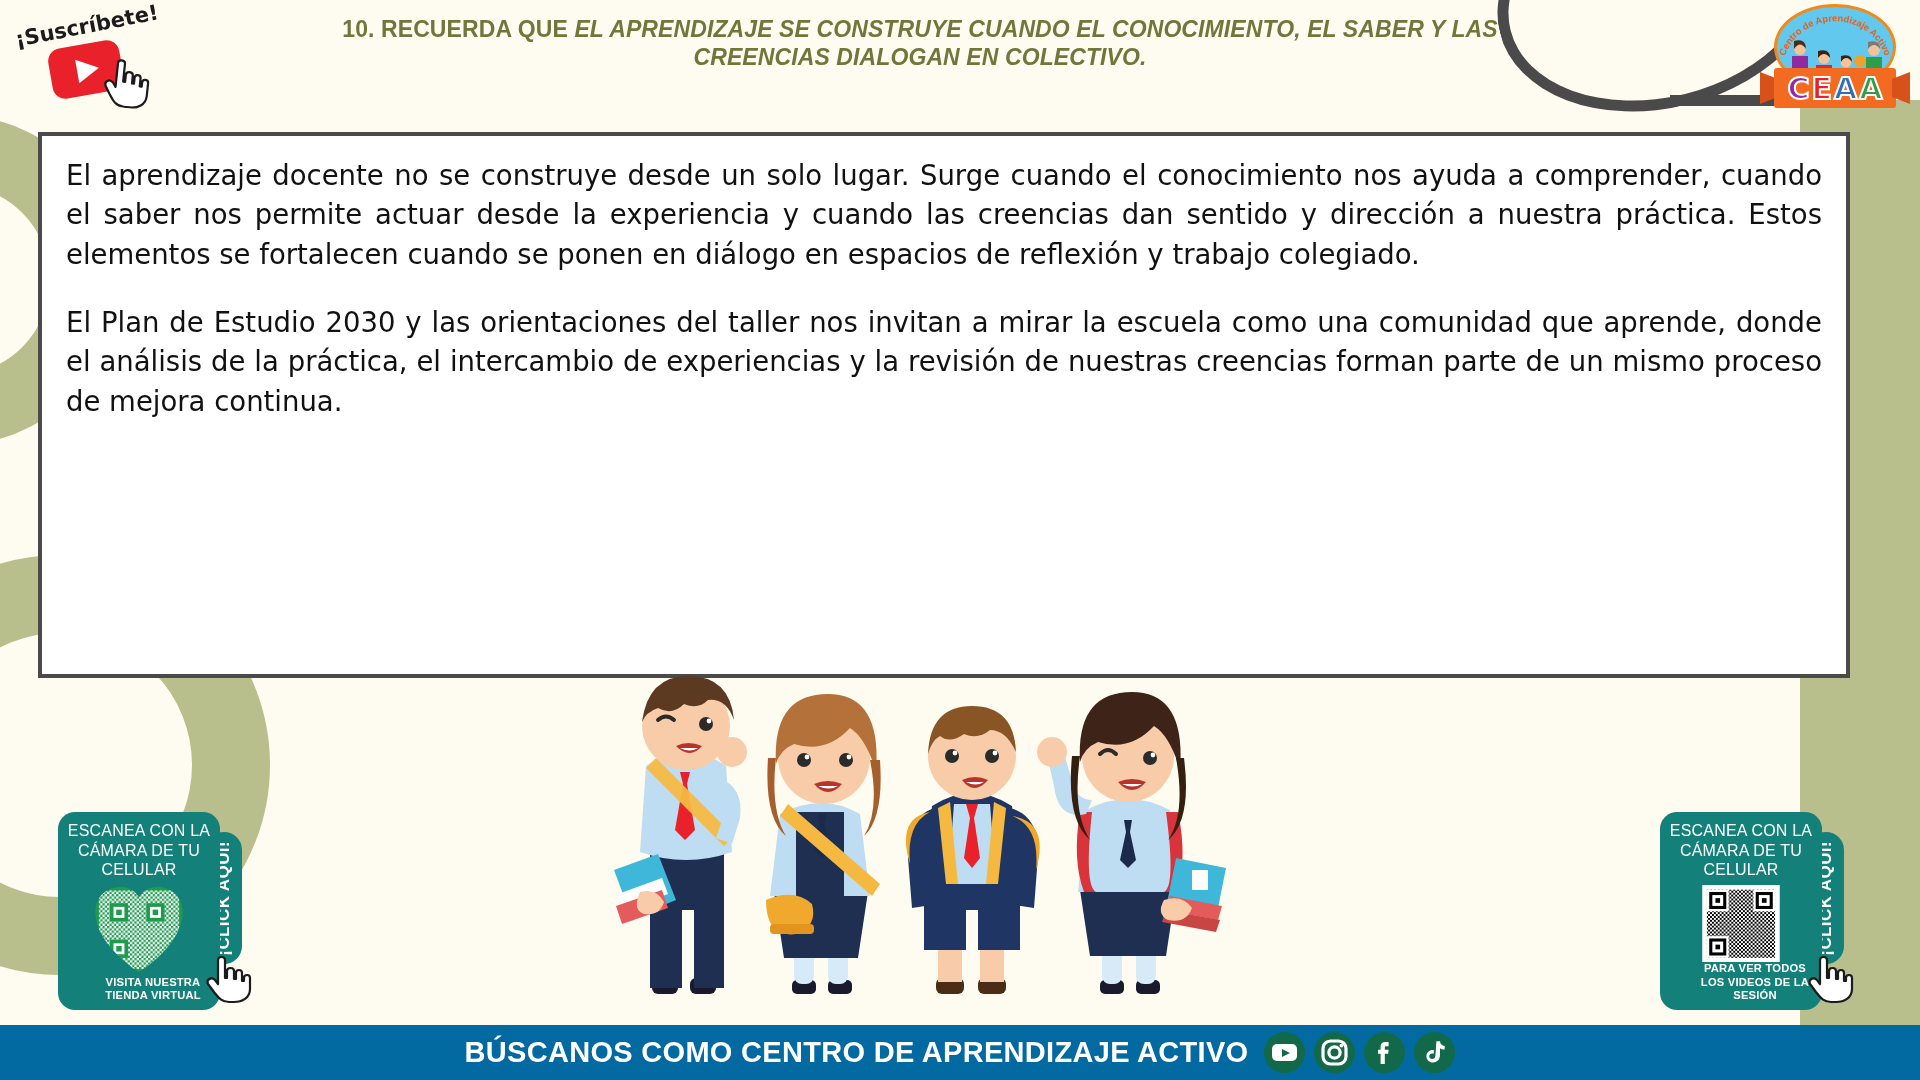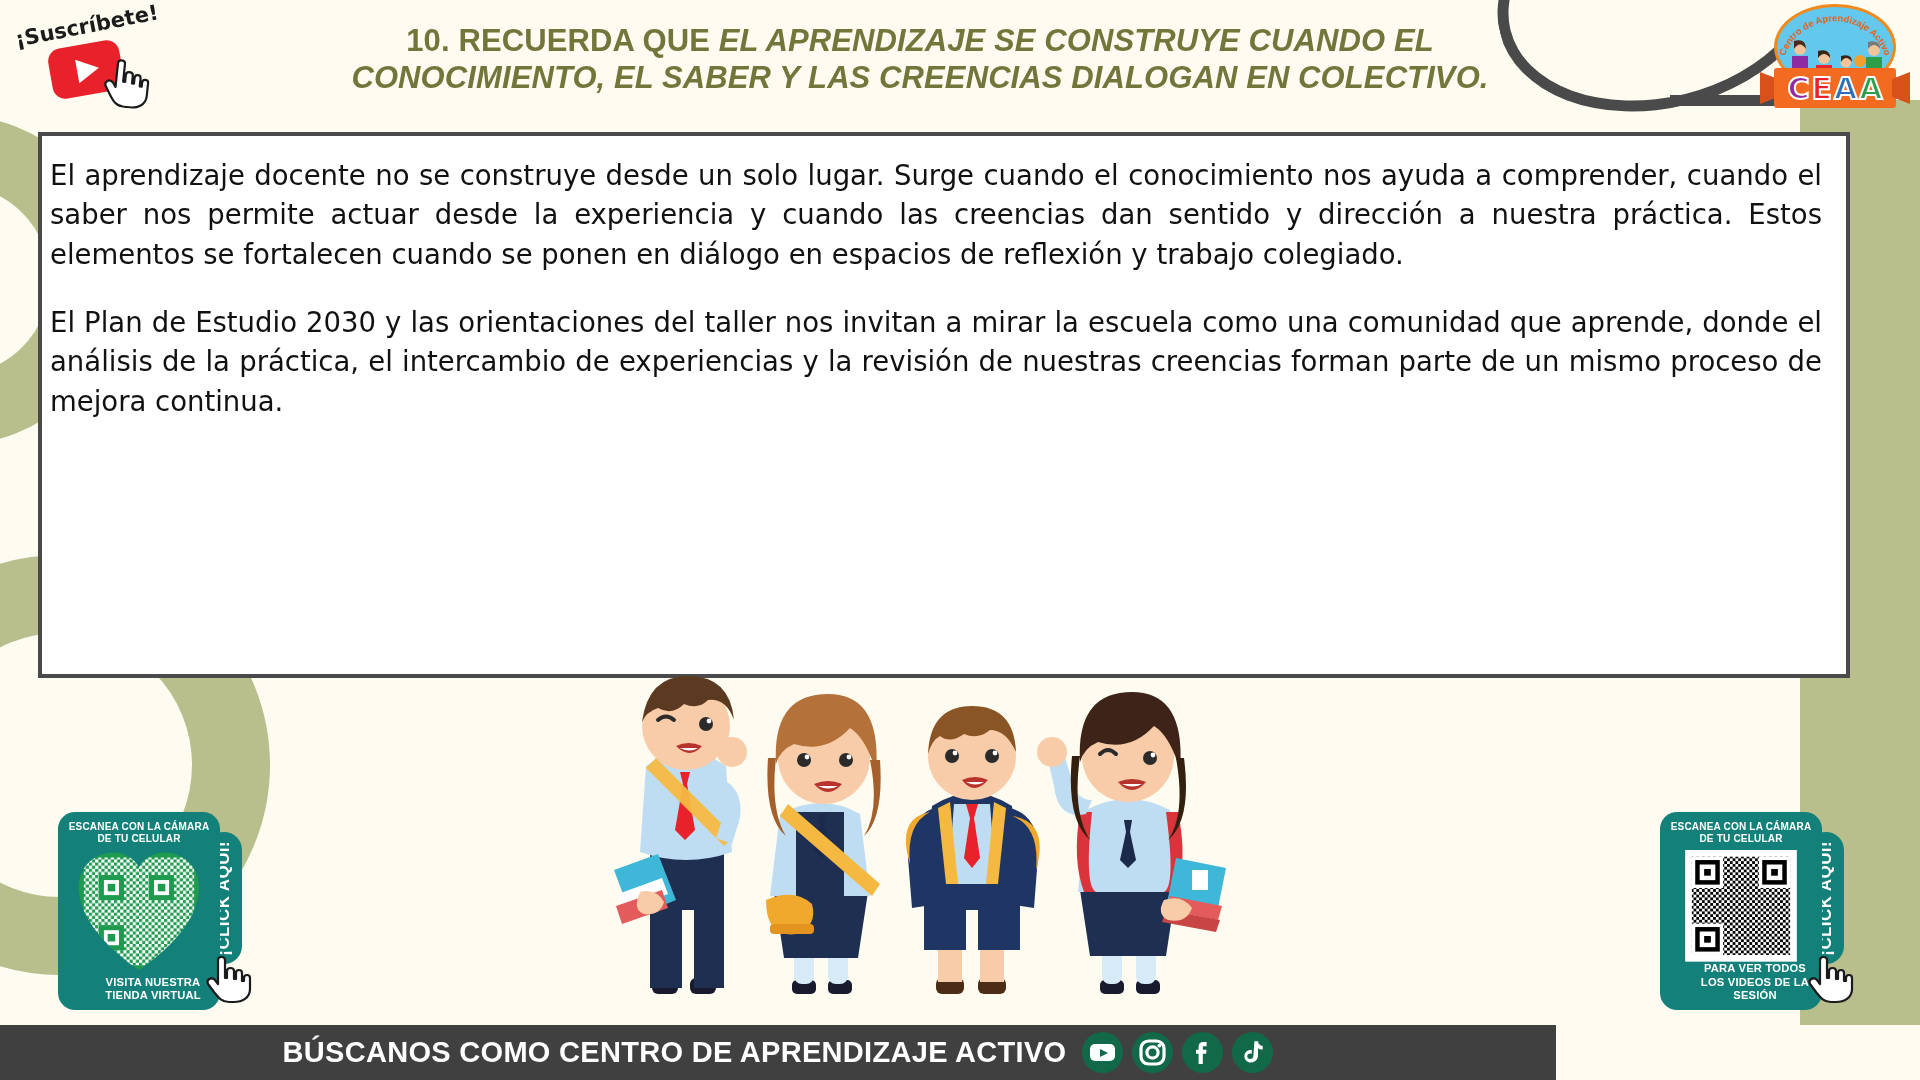--- a/index.html
+++ b/index.html
@@ -61,23 +61,23 @@
     content:""; position:absolute; left:27px; top:14px;
     border-left:22px solid #fff; border-top:12px solid transparent;
     border-bottom:12px solid transparent;
   }
   .cursor-hand{
     position:absolute; left:96px; top:52px; width:46px; height:50px;
     transform:rotate(6deg);
   }
 
   .slide-title{
-    position:absolute; left:330px; top:22px; width:1180px;
+    position:absolute; left:330px; top:16px; width:1180px;
     text-align:center; line-height:1.20;
-    color:#73763B; font-weight:800; font-size:31px;
+    color:#73763B; font-weight:800; font-size:23px;
     letter-spacing:.1px;
     font-family:"Liberation Sans", sans-serif;
   }
   .slide-title .em{ font-style:italic; }
 
   .ceaa-logo{
     position:absolute; right:6px; top:2px; width:158px; height:110px;
   }
   .ceaa-disc{
     position:absolute; left:18px; top:2px; width:122px; height:86px;
@@ -112,21 +112,21 @@
   .ceaa-letters span:nth-child(1){ color:#8E2BA0; }
   .ceaa-letters span:nth-child(2){ color:#E8212A; }
   .ceaa-letters span:nth-child(3){ color:#2D6FB8; }
   .ceaa-letters span:nth-child(4){ color:#2E9E4A; }
 
   
   .content-box{
     position:absolute; left:38px; top:132px;
     width:1812px; height:546px;
     background:#FFFFFF; border:4px solid #4A4A4A;
-    padding:20px 24px 10px 8px;
+    padding:20px 24px 10px 24px;
   }
   .content-box p{
     font-family:"DejaVu Sans", sans-serif;
     font-size:27.5px; line-height:1.43;
     color:#111; text-align:justify; text-justify:inter-word;
     margin-bottom:29px;
   }
   .content-box p:last-child{ margin-bottom:0; }
 
   
@@ -136,21 +136,21 @@
   .qr-badge{ position:absolute; width:178px; height:205px; }
   .qr-badge.left{ left:58px; top:812px; }
   .qr-badge.right{ left:1660px; top:812px; }
   .qr-card{
     position:absolute; left:0; top:0; width:162px; height:198px;
     background:#14807A; border-radius:17px;
     display:flex; flex-direction:column; align-items:center;
     padding:9px 6px 7px 6px; z-index:2;
   }
   .qr-top{
-    color:#fff; font-size:10px; font-weight:700; text-align:center;
+    color:#fff; font-size:16px; font-weight:400; text-align:center;
     line-height:1.22; letter-spacing:.2px;
     font-family:"Liberation Sans", sans-serif;
   }
   .qr-bottom{
     color:#fff; font-size:11.2px; font-weight:800; text-align:center;
     line-height:1.22; margin-top:auto; letter-spacing:.2px;
     font-family:"Liberation Sans", sans-serif;
     margin-left:28px;
   }
   .qr-img{ margin-top:5px; width:130px; height:128px; }
@@ -163,22 +163,22 @@
   .qr-tab span{
     color:#fff; font-size:17px; font-weight:800;
     writing-mode:vertical-rl; transform:rotate(180deg);
     white-space:nowrap; letter-spacing:.4px;
     font-family:"Liberation Sans", sans-serif;
   }
   .qr-hand{ position:absolute; left:146px; top:140px; width:52px; height:52px; z-index:3; }
 
   
   .footer{
-    position:absolute; left:0; bottom:0; width:1556px; height:55px;
-    background:#404040; display:flex; align-items:center;
+    position:absolute; left:0; bottom:0; width:1920px; height:55px;
+    background:#0369a1; display:flex; align-items:center;
     justify-content:center; gap:16px;
   }
   .footer-text{
     color:#fff; font-size:29px; font-weight:800; letter-spacing:.3px;
     font-family:"Liberation Sans", sans-serif;
   }
   .social-row{ display:flex; align-items:center; gap:9px; }
   .social{
     width:41px; height:41px; border-radius:50%;
     display:flex; align-items:center; justify-content:center;

